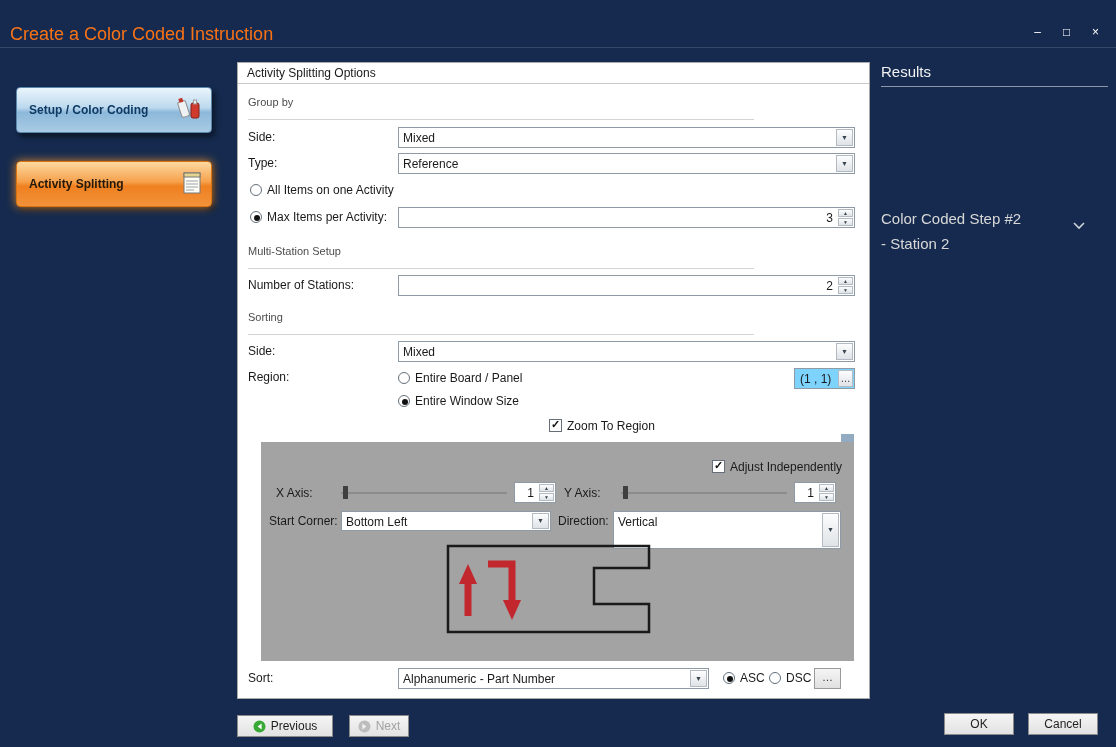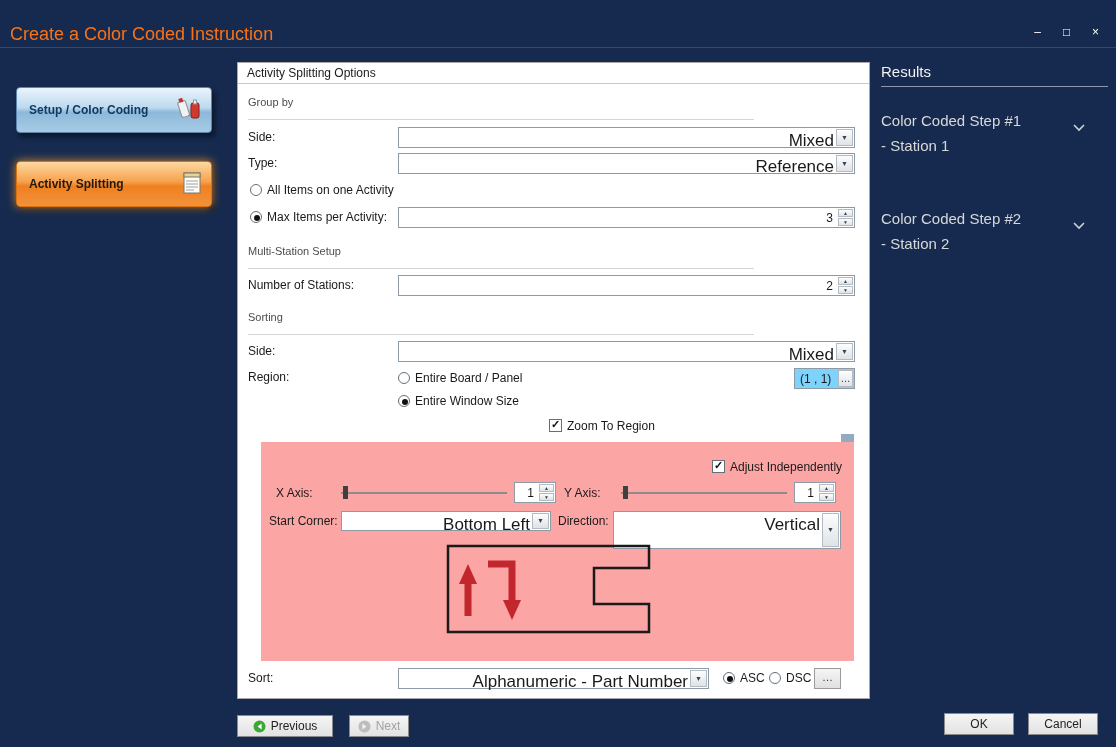--- a/index.html
+++ b/index.html
@@ -28,21 +28,21 @@
 
   
   .main-panel { position: absolute; left: 237px; top: 62px; width: 633px; height: 637px; background: #fff; border: 1px solid #a9a9a9; }
   .panel-header { height: 21px; line-height: 20px; padding-left: 9px; font-size: 12px; color: #1a1a1a; border-bottom: 1px solid #c9c9c9; }
   .h { font-size: 11px; color: #4c4c4c; }
   .hr { height: 1px; background: #d4d4d4; }
   .lab { font-size: 12px; color: #1a1a1a; white-space: nowrap; }
 
   
   .combo { height: 21px; background: #fff; border: 1px solid #8e9aa6; }
-  .combo .val { display: block; padding: 3px 20px 0 4px; font-size: 17px; color: #1a1a1a; white-space: nowrap; overflow: hidden; text-align: right; }
+  .combo .val { display: block; padding: 3px 20px 0 4px; font-size: 12px; color: #1a1a1a; white-space: nowrap; overflow: hidden; }
   .combo .drop { position: absolute; top: 1px; right: 1px; bottom: 1px; width: 17px; border: 1px solid #b3bac1; background: linear-gradient(#fcfdfe, #dfe3e7); }
   .combo .drop::after { content: "▼"; position: absolute; left: 0; right: 0; top: 50%; transform: translateY(-52%); text-align: center; font-size: 7px; color: #39454f; }
 
   
   .spin { height: 21px; background: #fff; border: 1px solid #8e9aa6; }
   .spin .val { position: absolute; right: 21px; top: 3px; font-size: 12px; color: #1a1a1a; }
   .spin .btns { position: absolute; right: 1px; top: 1px; bottom: 1px; width: 15px; display: flex; flex-direction: column; gap: 1px; }
   .spin .btns span { flex: 1; position: relative; border: 1px solid #b3bac1; background: linear-gradient(#fcfdfe, #dfe3e7); }
   .spin .btns .up::after, .spin .btns .dn::after { position: absolute; left: 0; right: 0; top: 50%; transform: translateY(-50%); text-align: center; font-size: 5px; color: #39454f; }
   .spin .btns .up::after { content: "▲"; }
@@ -55,21 +55,21 @@
   .check { display: flex; align-items: center; gap: 5px; font-size: 12px; color: #1a1a1a; height: 15px; white-space: nowrap; }
   .cbox { width: 13px; height: 13px; min-width: 13px; border: 1px solid #646f7a; background: #fff; position: relative; }
   .check.on .cbox::after { content: "✓"; position: absolute; left: 1px; top: -2px; font-size: 11px; font-weight: bold; color: #111; }
 
   
   .slider { height: 16px; }
   .slider .track { position: absolute; left: 2px; right: 2px; top: 8px; height: 2px; background: #8c8c8c; }
   .slider .thumb { position: absolute; left: 4px; top: 2px; width: 5px; height: 13px; background: #3f3f3f; }
 
   
-  .region-panel { background: #fca5a5; }
+  .region-panel { background: #a3a3a3; }
   .nub { background: #93abc0; }
 
   
   .coords { height: 21px; background: #7dd3fc; border: 1px solid #8e9aa6; }
   .coords .val { display: block; padding: 3px 18px 0 5px; font-size: 12px; color: #1a1a1a; }
   .coords .dots { position: absolute; right: 1px; top: 1px; bottom: 1px; width: 15px; border: 1px solid #b3bac1; background: linear-gradient(#fcfdfe, #dfe3e7); text-align: center; font-size: 10px; line-height: 15px; color: #333; }
 
   
   .btn { position: absolute; height: 22px; background: linear-gradient(#f5f5f5, #e2e2e2); border: 1px solid #8a8a8a; font-size: 12px; color: #1e1e1e; display: flex; align-items: center; justify-content: center; gap: 5px; }
   .btn.disabled { color: #a3a3a3; }
@@ -277,27 +277,20 @@
     <svg width="13" height="13" viewBox="0 0 13 13">
       <circle cx="6.5" cy="6.5" r="6" fill="#bdbdbd"></circle>
       <path d="M4.4 3.6 L8.4 6.5 L4.4 9.4 Z" fill="#f2f2f2"></path>
     </svg>
     <span>Next</span>
   </div>
 
   <div class="results-heading">Results</div>
   <div class="results-hr"></div>
 
-  <div class="result-item" style="top:108px">
-    <div>Color Coded Step #1</div>
-    <div>- Station 1</div>
-    <svg class="chev" width="14" height="9" viewBox="0 0 14 9">
-      <polyline points="2,2 7,7 12,2" fill="none" stroke="#cdd3da" stroke-width="1.6"></polyline>
-    </svg>
-  </div>
   <div class="result-item" style="top:206px">
     <div>Color Coded Step #2</div>
     <div>- Station 2</div>
     <svg class="chev" width="14" height="9" viewBox="0 0 14 9">
       <polyline points="2,2 7,7 12,2" fill="none" stroke="#cdd3da" stroke-width="1.6"></polyline>
     </svg>
   </div>
 
   <div class="btn" style="left:944px;top:713px;width:70px">
     <span>OK</span>

